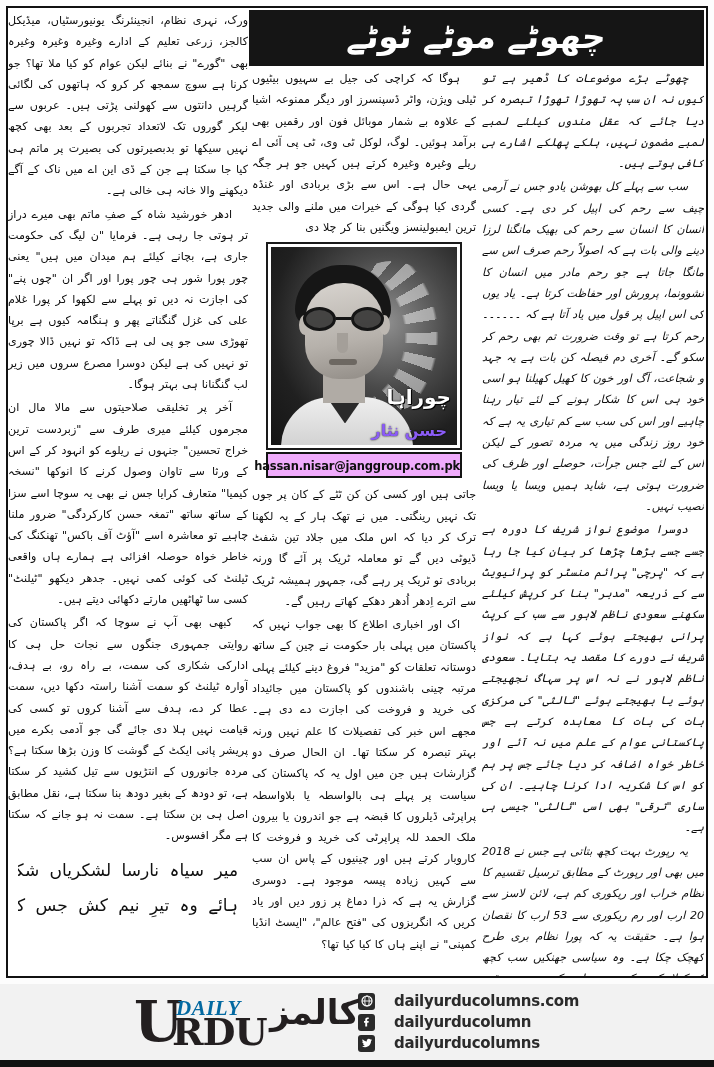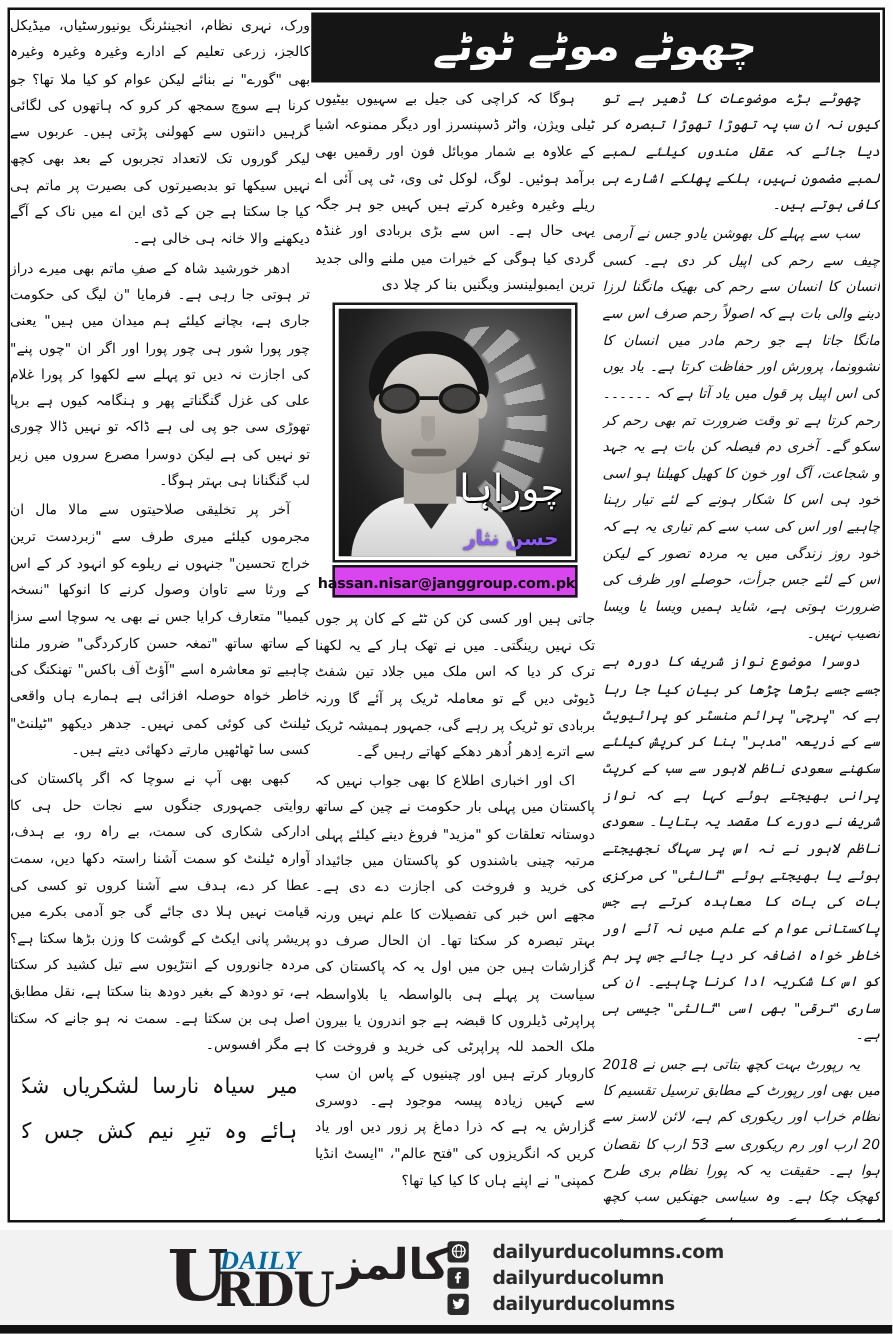--- a/index.html
+++ b/index.html
@@ -168,43 +168,43 @@
   .p-collar {
     position: absolute; left: 40px; top: 148px; width: 36px; height: 26px;
     background: #2a2a2a;
     clip-path: polygon(50% 100%, 0 0, 100% 0);
   }
   
   .photo-wordmark {
     position: absolute;
     right: 6px; bottom: 38px;
     color: #ffffff;
-    font-size: 30px;
-    font-weight: 400;
+    font-size: 20px;
+    font-weight: 700;
     line-height: 1;
     text-shadow: 0 0 2px #000, 1px 1px 0 #000;
     white-space: nowrap;
   }
   .photo-author {
     position: absolute;
     right: 10px; bottom: 6px;
     color: #8b5cf6;
     font-size: 16px;
     font-weight: 700;
     line-height: 1;
     text-shadow: 0 0 2px #000;
     white-space: nowrap;
   }
 
   
   #email-bar {
     width: 196px;
     margin: 2px auto 6px auto;
     border: 2px solid #141414;
-    background: #d946ef;
+    background: #f0abfc;
     text-align: center;
     padding: 1px 0 2px 0;
   }
   #email-bar .email-text {
     direction: ltr;
     font-family: "DejaVu Sans", "Liberation Sans", sans-serif;
     font-size: 11.5px;
     font-weight: 700;
     color: #101010;
     letter-spacing: -0.2px;

